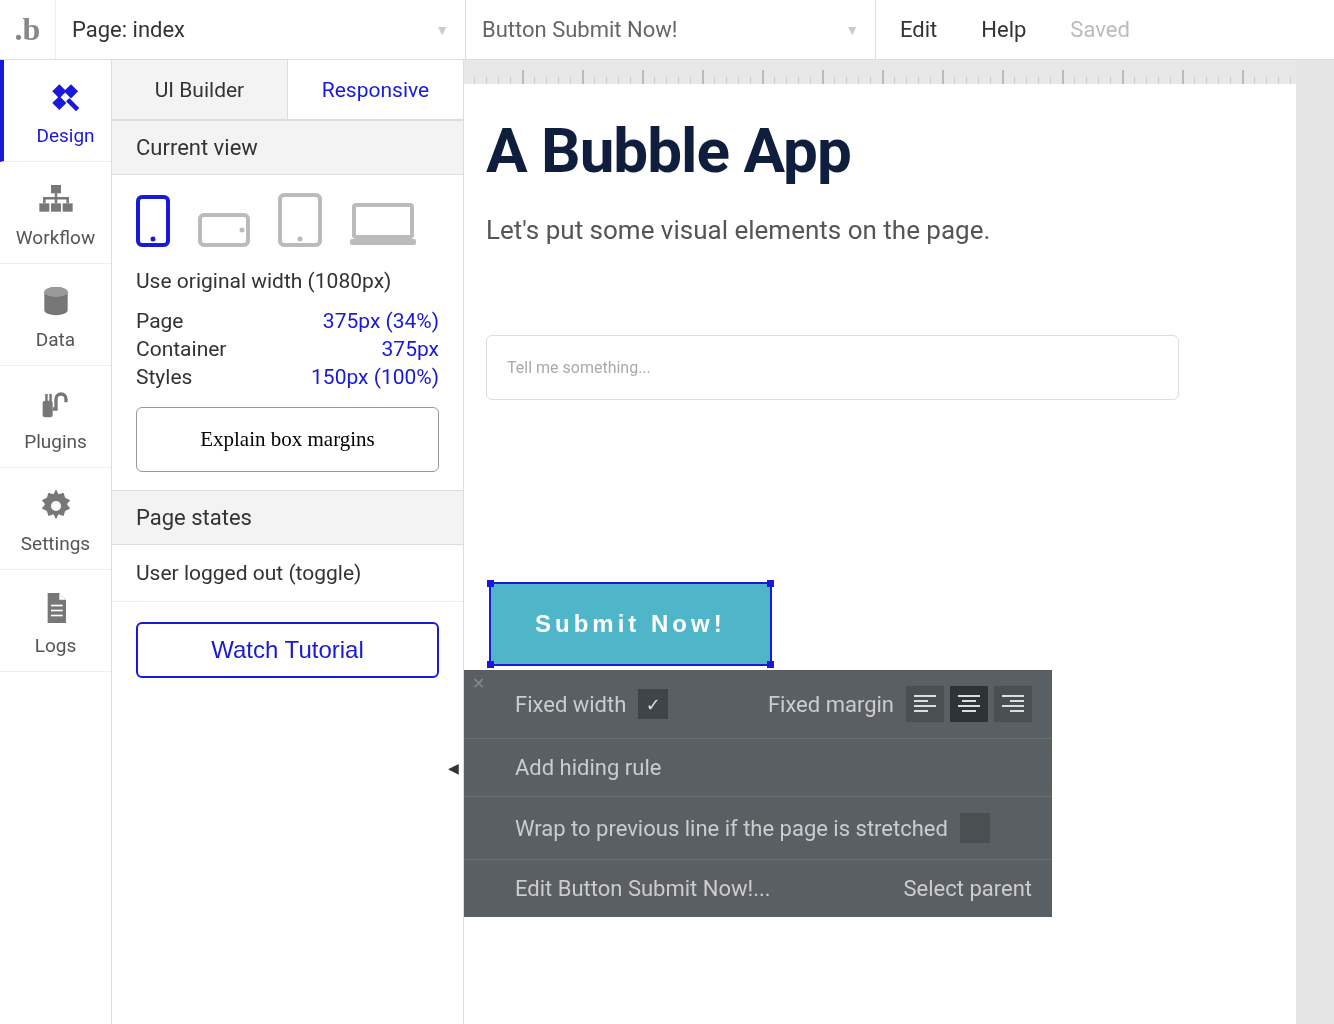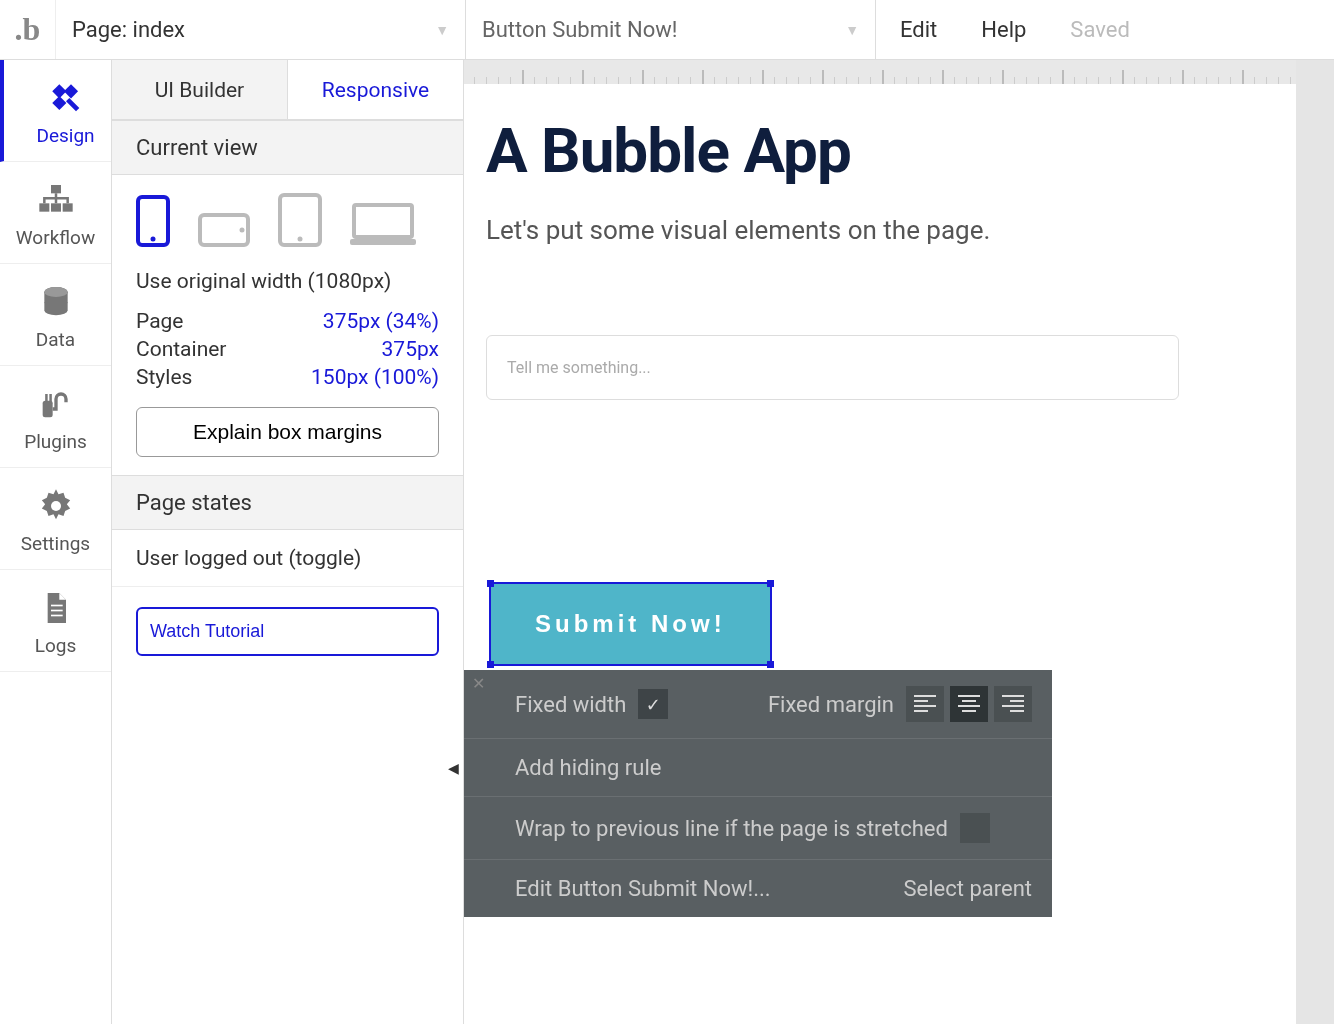--- a/index.html
+++ b/index.html
@@ -36,22 +36,22 @@
 .section-body { padding: 18px 24px; }
 
 .device-row { display: flex; gap: 28px; align-items: flex-end; margin-bottom: 18px; }
 .device-icon { cursor: pointer; }
 
 .width-label { font-size: 21px; margin-bottom: 16px; }
 .metrics { display: flex; flex-direction: column; gap: 4px; font-size: 21px; margin-bottom: 18px; }
 .metric-row { display: flex; justify-content: space-between; }
 .metric-val { color: #1919d8; }
 
-.btn-outline { display: block; width: 100%; padding: 12px; font-size: 21px; border: 1px solid #999; border-radius: 6px; background: #fff; cursor: pointer; text-align: center; }
-.btn-outline-blue { display: block; width: calc(100% - 48px); margin: 20px 24px; padding: 12px; font-size: 18px; border: 2px solid #1919d8; border-radius: 6px; background: #fff; cursor: pointer; text-align: left; color: #1919d8; }
+.btn-outline { display: block; width: 100%; padding: 19px; font-size: 21px; border: 1px solid #999; border-radius: 6px; background: #fff; cursor: pointer; text-align: center; font-family: Liberation Serif, serif; }
+.btn-outline-blue { display: block; width: calc(100% - 48px); margin: 20px 24px; padding: 12px; font-size: 24px; border: 2px solid #1919d8; border-radius: 6px; background: #fff; cursor: pointer; text-align: center; color: #1919d8; }
 
 .state-row { padding: 16px 24px; font-size: 21px; border-bottom: 1px solid #eee; }
 
 
 .canvas-wrap { flex: 1; position: relative; background: #fff; }
 .ruler-h { height: 24px; background: #e8e8e8; width: 100%; }
 .ruler-h-inner { height: 100%; background: repeating-linear-gradient(to right, transparent 0, transparent 58px, #bbb 58px, #bbb 60px), repeating-linear-gradient(to right, transparent 0, transparent 10px, #ccc 10px, #ccc 11px); background-size: 60px 14px, 12px 7px; background-position: 0 10px, 0 17px; background-repeat: repeat-x; }
 .canvas { position: relative; }
 .canvas-content { position: absolute; left: 22px; right: 40px; top: 16px; }
 .canvas-title { font-size: 62px; font-weight: 700; color: #0f1e3d; letter-spacing: -1px; margin-top: 14px; }

